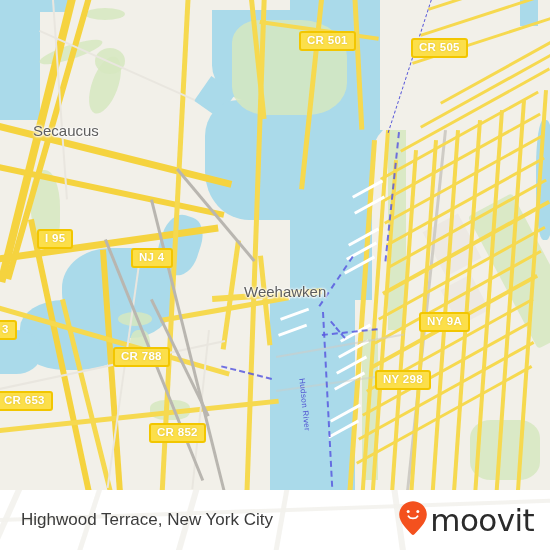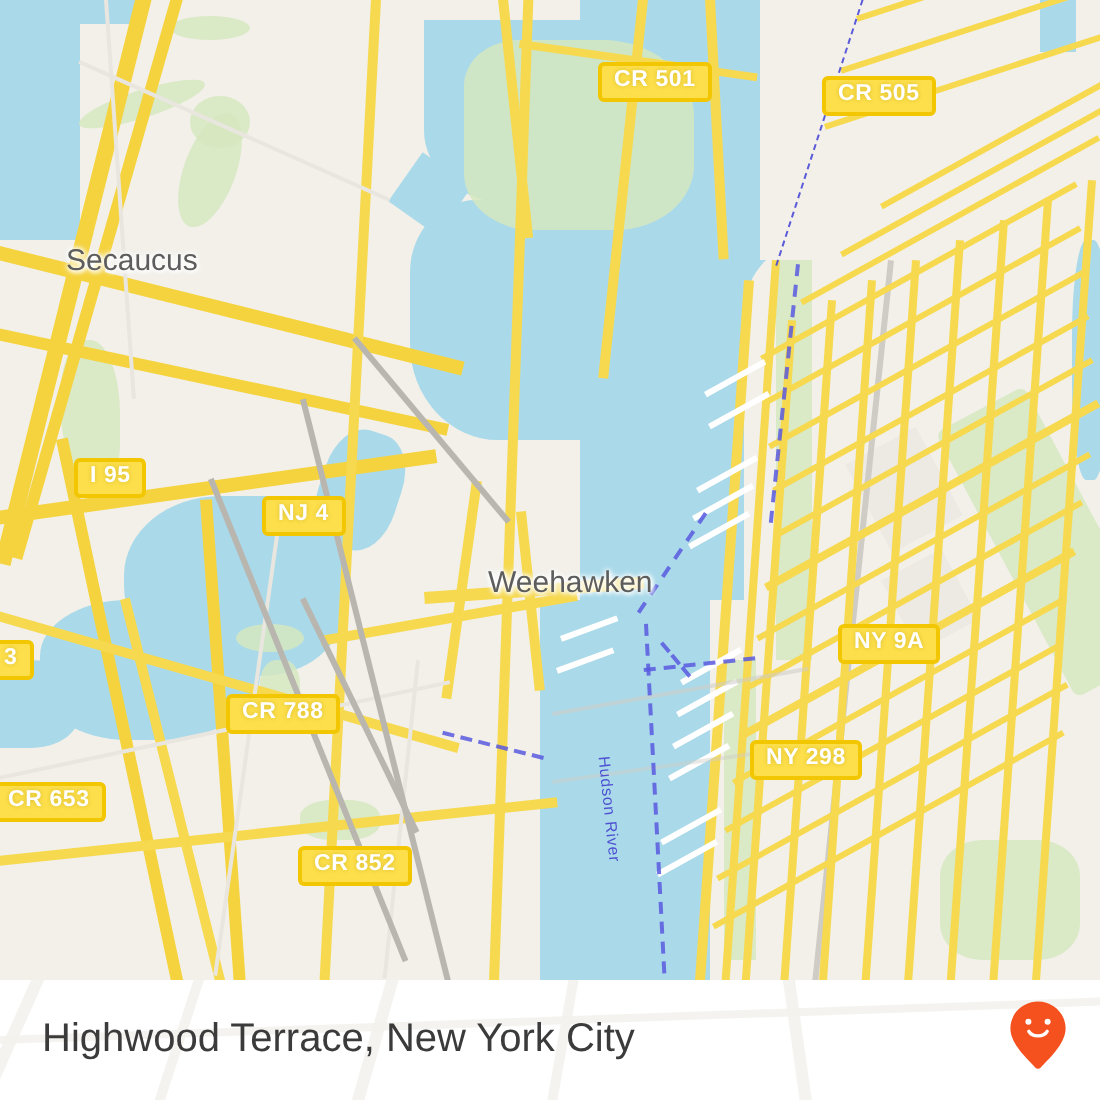--- a/index.html
+++ b/index.html
@@ -122,21 +122,21 @@
   
   .footer {
     position: absolute; left: 0; top: 490px; width: 550px; height: 60px;
     background: rgba(255,255,255,.955);
     display: flex; align-items: center;
     overflow: hidden;
   }
   .footer-title {
     position: absolute; left: 21px; top: 50%;
     transform: translateY(-50%);
-    font-size: 20px; color: #3b3b3b; white-space: nowrap;
+    font-size: 17px; color: #3b3b3b; white-space: nowrap;
   }
   .logo {
     position: absolute; right: 16px; top: 50%;
     transform: translateY(-50%);
     display: flex; align-items: center; gap: 2px;
   }
   .logo-word {
     font-size: 31px; color: #2b2b2b; letter-spacing: -0.6px;
     font-family: "DejaVu Sans", sans-serif; line-height: 31px;
   }
@@ -313,15 +313,16 @@
 
     <div class="logo">
       <span>
         <svg width="30" height="36" viewBox="0 0 30 36" aria-hidden="true">
           <path d="M15 1.2 C7.3 1.2 1.2 7.3 1.2 14.7 C1.2 22.6 10.4 30.6 13.6 34.2 C14.4 35.1 15.6 35.1 16.4 34.2 C19.6 30.6 28.8 22.6 28.8 14.7 C28.8 7.3 22.7 1.2 15 1.2 Z" fill="#f4511e"></path>
           <circle cx="10.2" cy="11.4" r="1.5" fill="#ffffff"></circle>
           <circle cx="19.8" cy="11.4" r="1.5" fill="#ffffff"></circle>
           <path d="M10.4 16.2 C12.2 19.2 17.8 19.2 19.6 16.2" stroke="#ffffff" stroke-width="1.7" fill="none" stroke-linecap="round"></path>
         </svg>
       </span>
+      <span class="logo-word">moovit</span>
     </div>
   </div>
 </div>
 
 </body></html>

